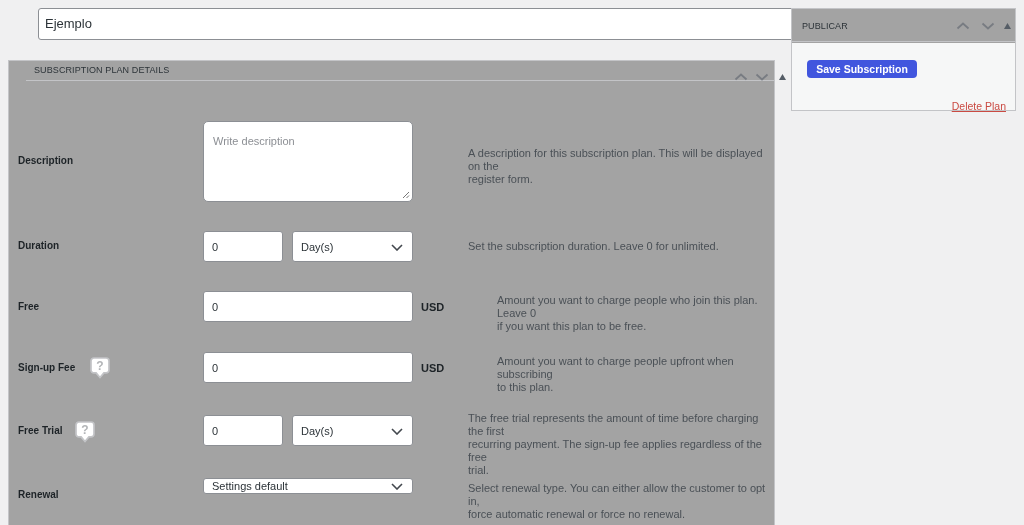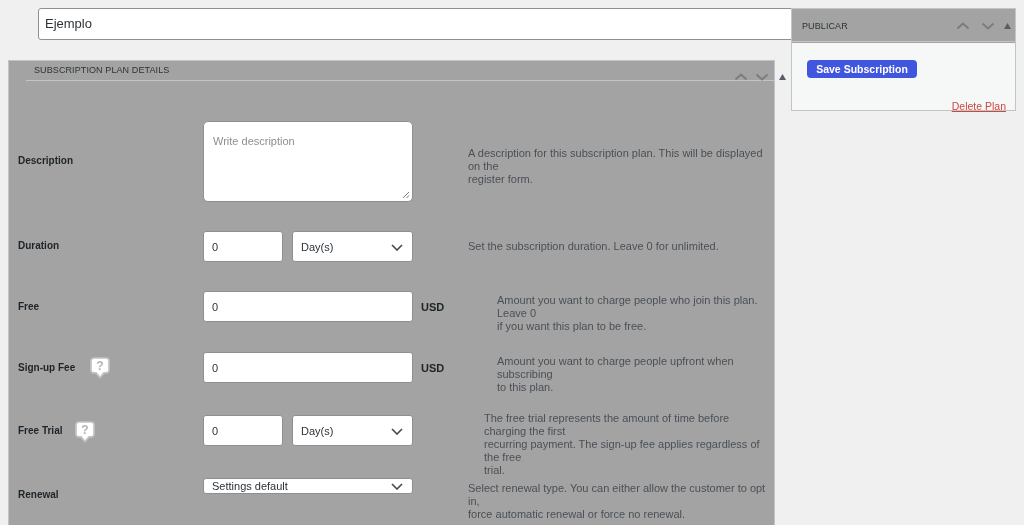--- a/index.html
+++ b/index.html
@@ -130,21 +130,21 @@
   <svg class="abs" style="left:66px;top:360px" width="20" height="22" viewBox="0 0 20 22">
     <path d="M3.9 1 h12.2 a2.9 2.9 0 0 1 2.9 2.9 v9.1 a2.9 2.9 0 0 1 -2.9 2.9 h-2.2 l-3.9 4.6 l-3.9 -4.6 h-2.2 a2.9 2.9 0 0 1 -2.9 -2.9 v-9.1 a2.9 2.9 0 0 1 2.9 -2.9 z" fill="#fff" stroke="#c3c4c7" stroke-width="1.7"></path>
     <text x="10" y="13" text-anchor="middle" font-size="12" font-weight="bold" fill="#b3b5b8" font-family="Liberation Sans">?</text>
   </svg>
   <div class="inp abs" style="left:194px;top:354px;width:80px;height:31px">0</div>
   <div class="inp sel abs" style="left:283px;top:354px;width:121px;height:31px">Day(s)
     <svg width="12" height="7" viewBox="0 0 12 7">
         <path d="M1 1 L6 6 L11 1" fill="none" stroke="#43484e" stroke-width="1.6"></path>
       </svg>
   </div>
-  <div class="help abs" style="left:436px;top:351px">The free trial represents the amount of time before charging the first<br>recurring payment. The sign-up fee applies regardless of the free<br>trial.</div>
+  <div class="help abs" style="left:420px;top:351px">The free trial represents the amount of time before charging the first<br>recurring payment. The sign-up fee applies regardless of the free<br>trial.</div>
 
   <div class="lbl abs" style="left:9px;top:427px">Renewal</div>
   <div class="inp sel abs" style="left:194px;top:417px;width:210px;height:16px">Settings default
     <svg width="12" height="7" viewBox="0 0 12 7">
         <path d="M1 1 L6 6 L11 1" fill="none" stroke="#43484e" stroke-width="1.6"></path>
       </svg>
   </div>
   <div class="help abs" style="left:420px;top:421px">Select renewal type. You can either allow the customer to opt in,<br>force automatic renewal or force no renewal.</div>
 </div>
 

